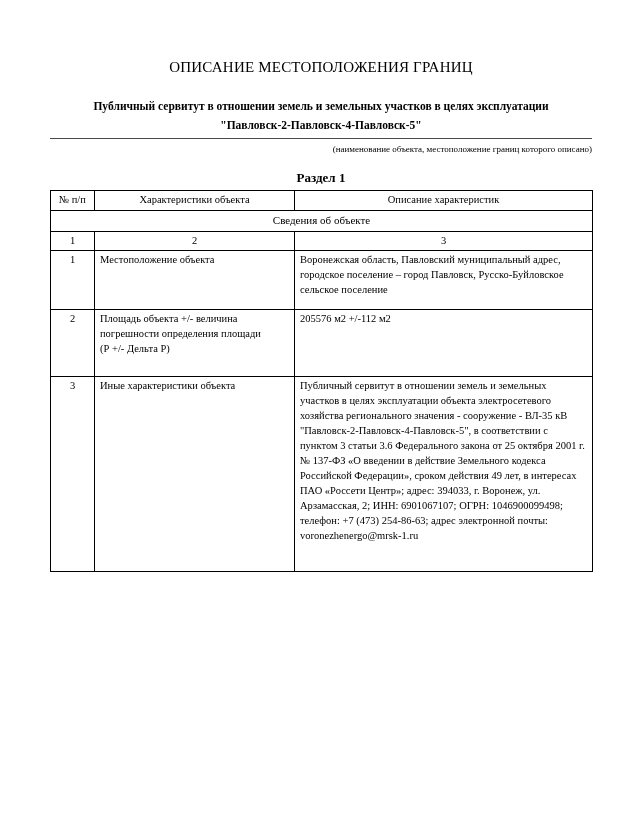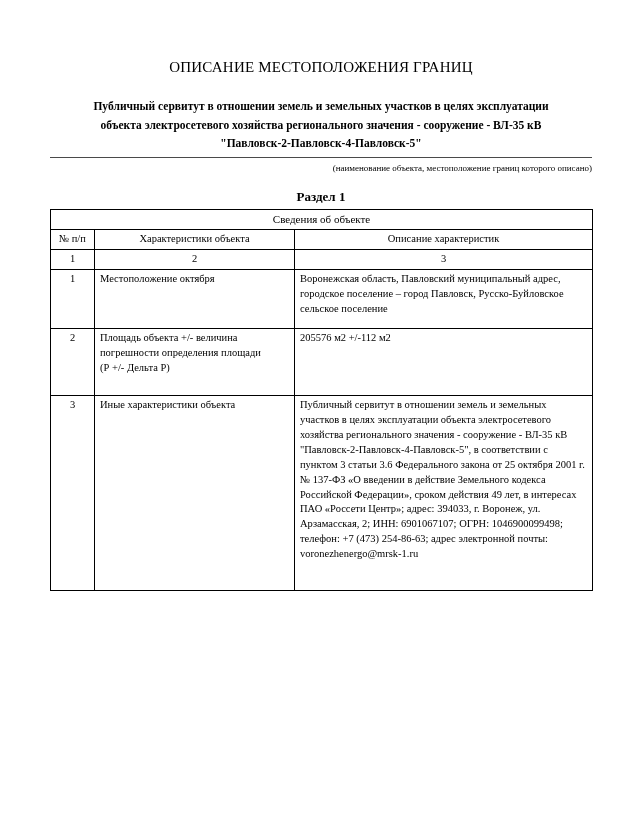--- a/index.html
+++ b/index.html
@@ -121,54 +121,53 @@
 </head>
 <body>
 
 <div class="page">
   <div class="content">
 
     <div class="doc-title">ОПИСАНИЕ МЕСТОПОЛОЖЕНИЯ ГРАНИЦ</div>
 
     <div class="subject-title">
       <div>Публичный сервитут в отношении земель и земельных участков в целях эксплуатации</div>
-      <div>объекта электросетевого хозяйства регионального значения - сооружение - ВЛ-35 кВ</div>
       <div>"Павловск-2-Павловск-4-Павловск-5"</div>
     </div>
 
     <hr class="title-rule">
 
     <div class="caption">(наименование объекта, местоположение границ которого описано)</div>
 
     <div class="section-label">Раздел 1</div>
 
     <table class="info">
       <colgroup>
         <col class="col-num">
         <col class="col-char">
         <col class="col-desc">
       </colgroup>
       <tbody>
         <tr>
-          <td class="banner" colspan="3">Сведения об объекте</td>
-        </tr>
-        <tr>
           <td class="colhead">№ п/п</td>
           <td class="colhead">Характеристики объекта</td>
           <td class="colhead">Описание характеристик</td>
+        </tr>
+        <tr>
+          <td class="banner" colspan="3">Сведения об объекте</td>
         </tr>
         <tr class="colnum-row">
           <td>1</td>
           <td>2</td>
           <td>3</td>
         </tr>
 
         <tr class="r1">
           <td class="cnum body-cell">1</td>
-          <td class="body-cell">Местоположение октября</td>
+          <td class="body-cell">Местоположение объекта</td>
           <td class="body-cell">Воронежская область, Павловский муниципальный адрес, городское поселение – город Павловск, Русско-Буйловское сельское поселение</td>
         </tr>
 
         <tr class="r2">
           <td class="cnum body-cell">2</td>
           <td class="body-cell preline" style="white-space: pre-line;">Площадь объекта +/- величина погрешности определения площади
 (Р +/- Дельта Р)</td>
           <td class="body-cell mid-cell">205576 м2 +/-112 м2</td>
         </tr>
 

